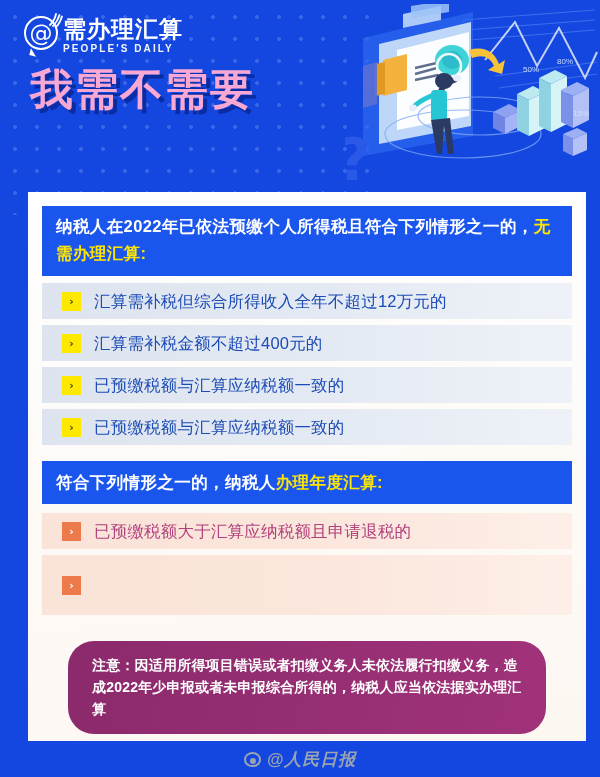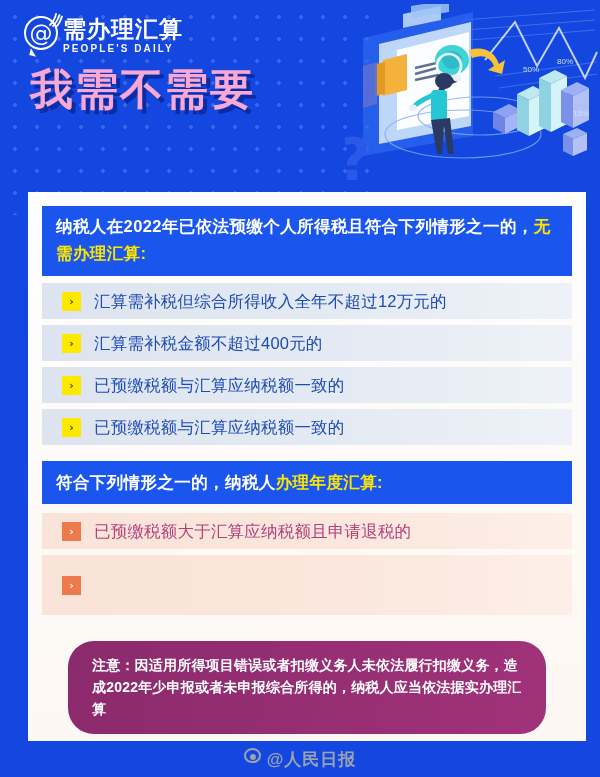--- a/index.html
+++ b/index.html
@@ -145,23 +145,24 @@
     color: #ffffff;
     font-weight: bold;
     font-size: 14px;
     line-height: 22px;
     padding: 13px 24px 14px 24px;
     letter-spacing: .2px;
   }
 
   .footer {
     position: absolute; left: 0; right: 0; bottom: 6px;
-    display: flex; align-items: flex-start; justify-content: center;
+    display: flex; align-items: center; justify-content: center;
     gap: 6px;
     z-index: 7;
+    font-style: italic;
   }
   .weibo-eye {
     width: 17px; height: 15px;
     border-radius: 50% 50% 48% 48%;
     border: 2px solid #9aa3b0;
     position: relative;
   }
   .weibo-eye::after {
     content: ""; position: absolute;
     left: 4px; top: 3.5px;

